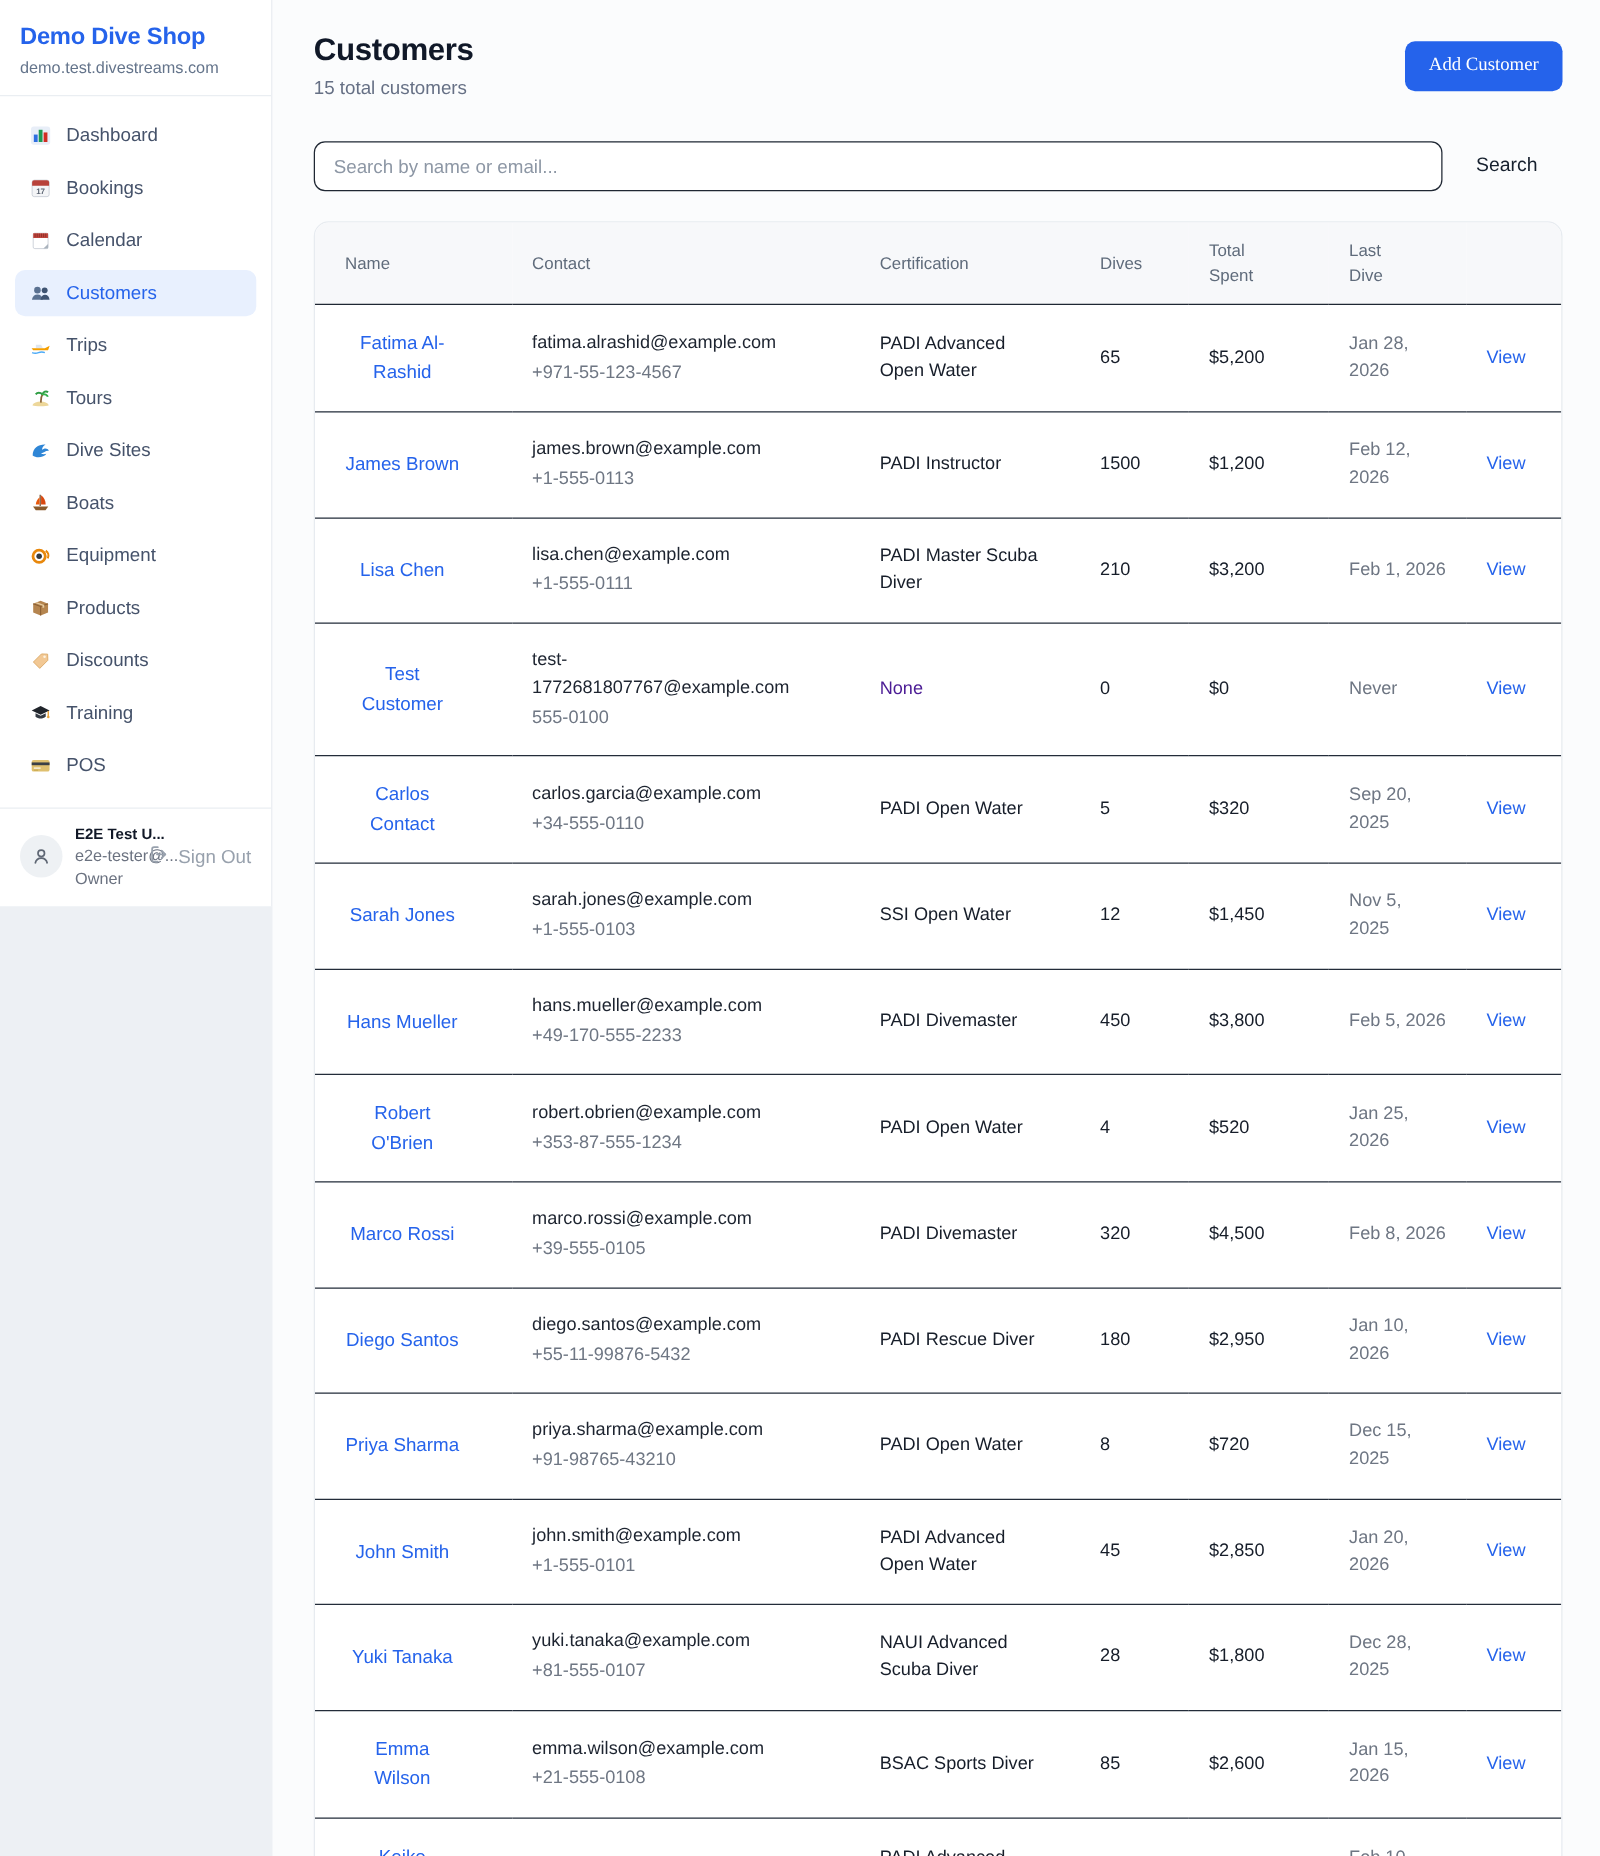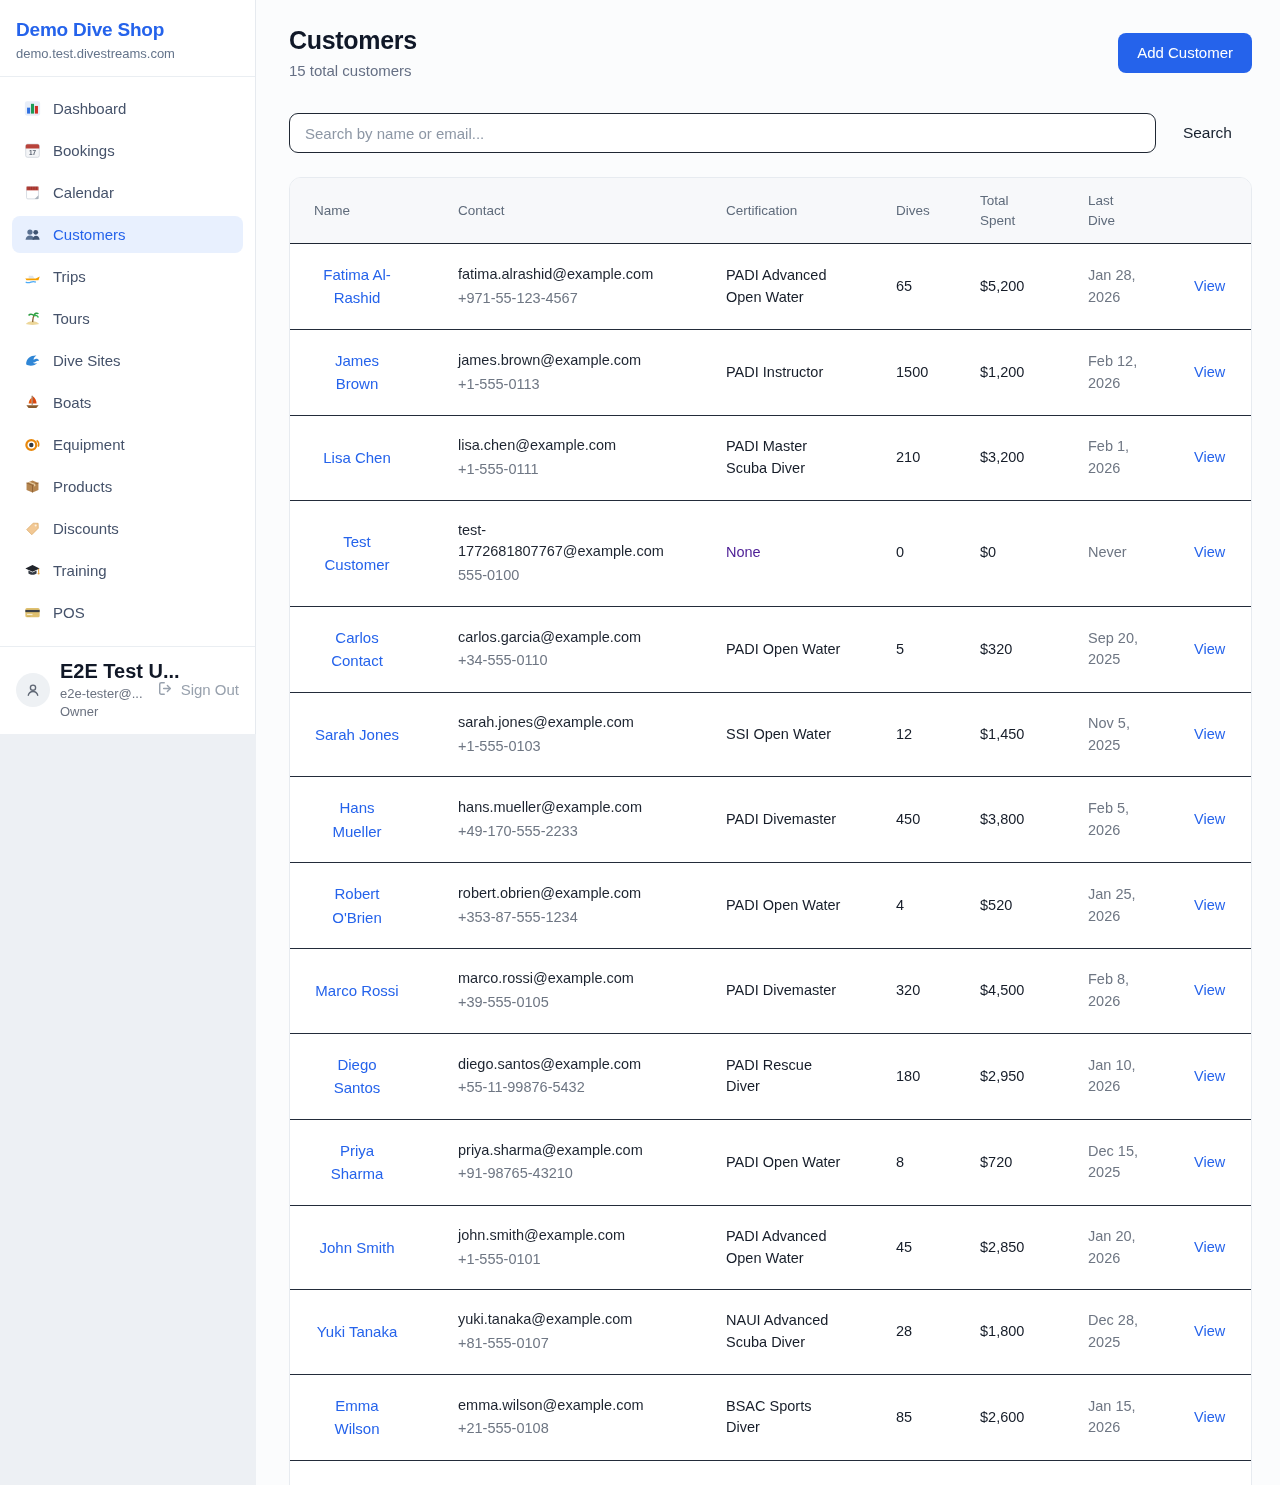--- a/index.html
+++ b/index.html
@@ -6,51 +6,51 @@
   html,body { margin:0; padding:0; }
   body {
     width:1280px; height:1485px; overflow:hidden;
     background:#edf0f4;
     font-family:"Liberation Sans","DejaVu Sans",sans-serif;
     -webkit-font-smoothing:antialiased;
   }
   .page { display:flex; align-items:flex-start; width:1280px; }
 
   
-  .sidebar { width:256px; flex:none; background:#ffffff; border-right:1px solid #e6eaef; }
+  .sidebar { width:218px; flex:none; background:#ffffff; border-right:1px solid #e6eaef; }
   .sidebar-header { padding:19px 16px 15px 16px; border-bottom:1px solid #eaeef2; }
   .shop-title { font-size:19px; font-weight:700; color:#2563eb; letter-spacing:-0.2px; }
   .shop-domain { font-size:13px; color:#64748b; margin-top:5px; }
   .nav { padding:13px 12px 10px 12px; }
   .nav-item {
     display:flex; align-items:center; gap:12px;
     padding:10px 12px; margin-bottom:5px; border-radius:8px;
     font-size:15px; color:#45526a; cursor:pointer;
   }
   .nav-item.active { background:#e8f0fe; color:#2563eb; font-weight:500; }
   .nav-icon { width:17px; height:17px; display:inline-flex; flex:none; }
   .nav-icon svg { display:block; }
 
   .user-block { border-top:1px solid #eaeef2; padding:13px 16px 15px 16px; display:flex; align-items:center; gap:10px; }
   .avatar { width:34px; height:34px; border-radius:50%; background:#eef1f4; display:flex; align-items:center; justify-content:center; flex:none; }
   .user-info { flex:1; min-width:0; }
-  .user-name { font-size:20px; font-weight:700; color:#111827; white-space:nowrap; }
+  .user-name { font-size:12px; font-weight:700; color:#111827; white-space:nowrap; }
   .user-email { font-size:13px; color:#6b7280; margin-top:3px; white-space:nowrap; }
   .user-role { font-size:13px; color:#6b7280; margin-top:3px; }
   .signout { display:flex; align-items:center; gap:7px; background:none; border:none; padding:0;
              color:#98a1ad; font-size:15px; font-family:inherit; cursor:pointer; flex:none; }
 
   
   .main { flex:1; background:#fbfcfd; padding:26px 30px 0 33px; min-height:1461px; }
   .page-header { display:flex; justify-content:space-between; align-items:center; margin-bottom:34px; }
   .page-title { font-size:25px; font-weight:700; color:#101828; margin:0; letter-spacing:-0.3px; }
   .page-subtitle { font-size:15px; color:#667085; margin-top:7px; }
   .btn-primary {
     background:#2563eb; color:#ffffff; border:none; border-radius:8px;
-    height:40px; padding:0 19px; font-size:15px; font-weight:500; font-family:Liberation Sans, sans-serif; cursor:pointer;
+    height:40px; padding:0 19px; font-size:15px; font-weight:500; font-family:Liberation Serif, serif; cursor:pointer;
   }
   .search-row { display:flex; align-items:center; margin-bottom:24px; }
   .search-input {
     flex:1; height:40px; border:1.5px solid #1f2733; border-radius:9px;
     padding:0 15px; font-size:15px; color:#111827; background:#fff; outline:none; font-family:inherit;
   }
   .search-input::placeholder { color:#8d97a5; }
   .search-btn { background:none; border:none; font-size:15.5px; color:#16202e; padding:0 20px 0 27px;
                 font-family:inherit; cursor:pointer; }
 

